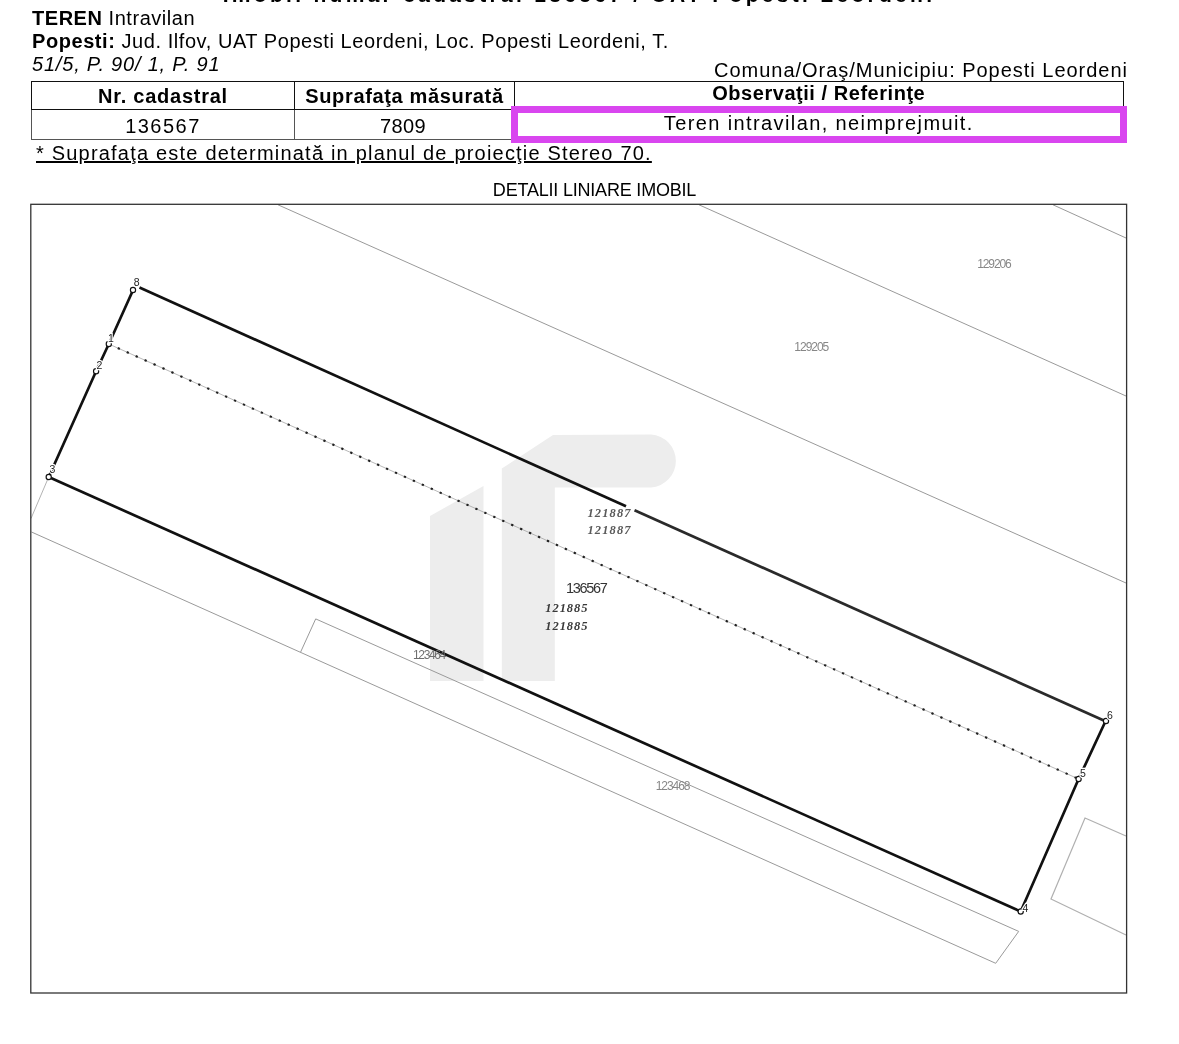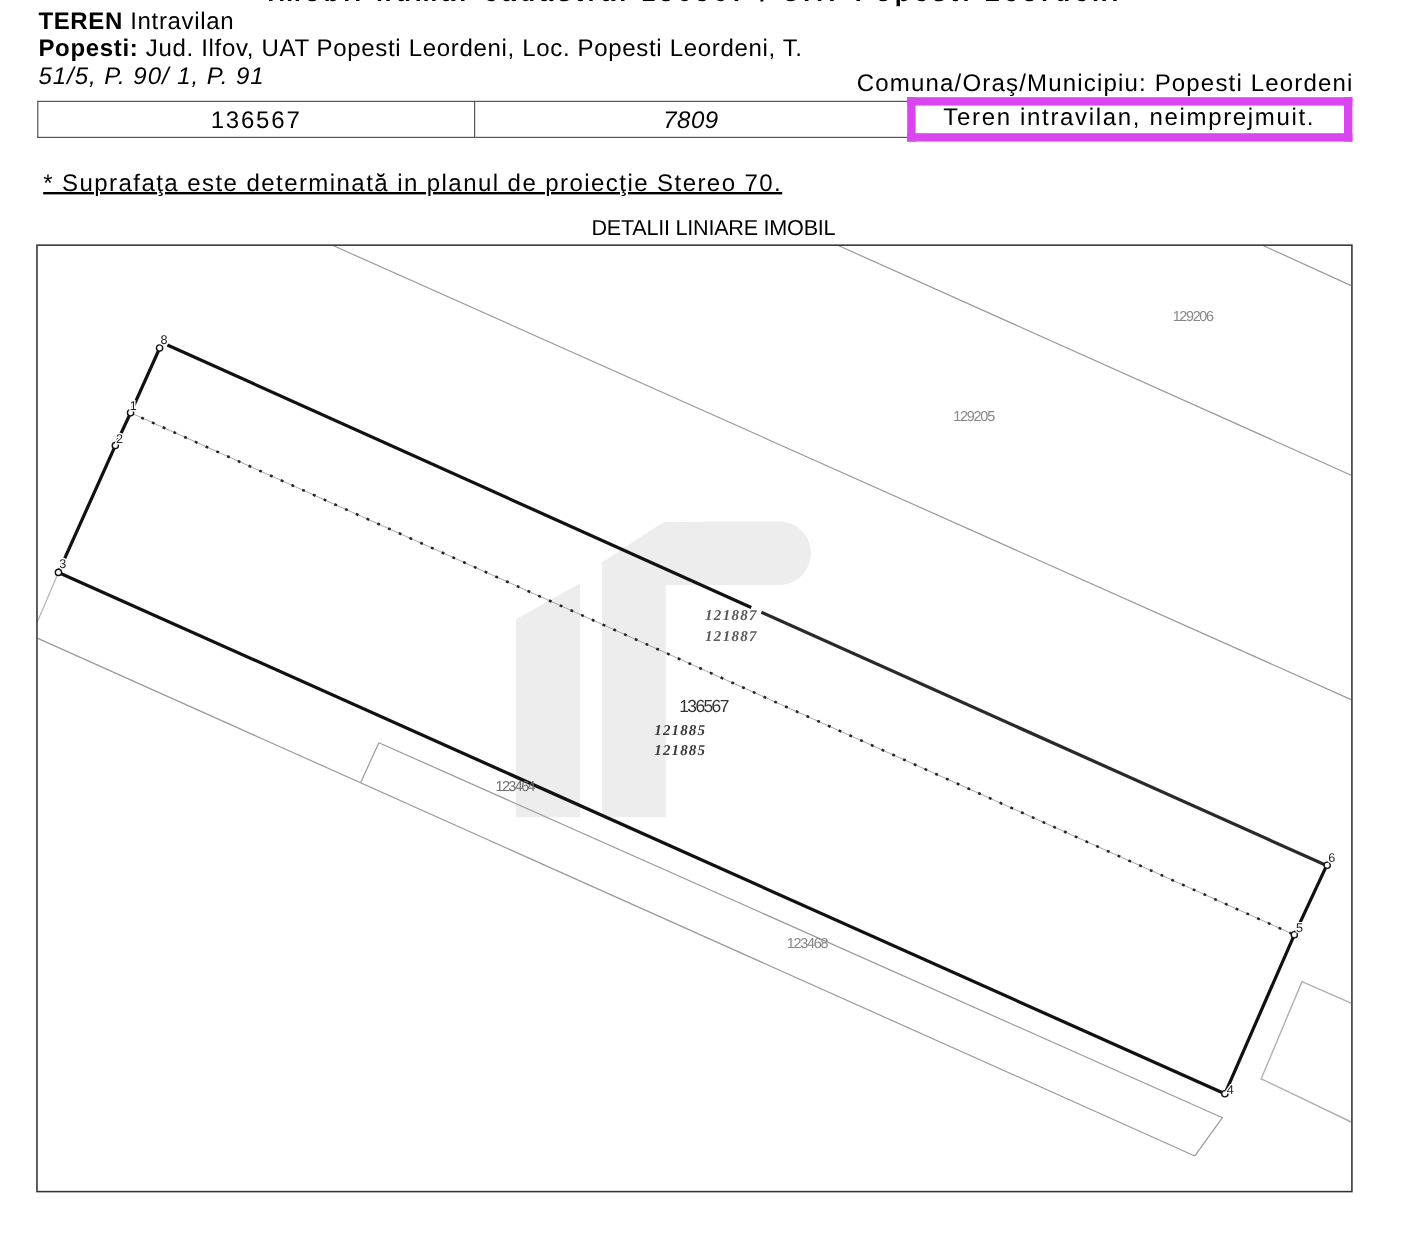--- a/index.html
+++ b/index.html
@@ -15,25 +15,33 @@
 <div class="abs" style="left:32px;top:8.4px;font-size:20px;letter-spacing:0.54px;"><b>TEREN</b> Intravilan</div>
 
 <div class="abs" style="left:32px;top:31.3px;font-size:20px;letter-spacing:0.56px;"><b>Popesti:</b> Jud. Ilfov, UAT Popesti Leordeni, Loc. Popesti Leordeni, T.</div>
 
 <div class="abs" style="left:32px;top:53.6px;font-size:20px;letter-spacing:0.80px;font-style:italic;">51/5, P. 90/ 1, P. 91</div>
 
 <div class="abs" style="right:51px;top:60.4px;font-size:20px;letter-spacing:0.98px;">Comuna/Oraş/Municipiu: Popesti Leordeni</div>
 
 <table class="abs" style="left:31px;top:81px;width:1095.5px;border-collapse:collapse;table-layout:fixed;font-size:20px;">
   <tbody>
+      <tr style="height:28px;">
+
+    <th style="width:262px;border:1.6px solid #111;font-weight:bold;letter-spacing:0.75px;padding:0 0 3.5px 0;vertical-align:bottom;">Nr. cadastral</th>
+
+    <th style="width:219px;border:1.6px solid #111;font-weight:bold;letter-spacing:0.65px;padding:0 0 3.5px 0;vertical-align:bottom;">Suprafaţa măsurată</th>
+
+    <th style="border:1.6px solid #111;font-weight:bold;letter-spacing:0.54px;padding:0 0 3.5px 0;vertical-align:bottom;">Observaţii / Referinţe</th>
+  </tr>
   <tr style="height:28.5px;vertical-align:bottom;">
 
     <td style="border:1px solid #555;text-align:center;letter-spacing:1.5px;padding:0 0 3px 0;">136567</td>
 
-    <td style="border:1px solid #555;text-align:center;letter-spacing:0.37px;padding:0 0 3px 0;font-style:italic;">7809</td>
+    <td style="border:1px solid #555;text-align:center;letter-spacing:0.37px;padding:0 0 3px 0;">7809</td>
 
     <td style="border:7px solid #d946ef;text-align:center;letter-spacing:1.39px;padding:0 0 3px 0;">Teren intravilan, neimprejmuit.</td>
   </tr>
 </tbody>
   </table>
 
 <div class="abs" style="left:36px;top:142.8px;font-size:20px;letter-spacing:1.2px;text-decoration:underline;">* Suprafaţa este determinată in planul de proiecţie Stereo 70.</div>
 
 <div class="abs" style="left:17px;top:180.5px;width:1155px;text-align:center;font-size:18px;letter-spacing:-0.2px;">DETALII LINIARE IMOBIL</div>
 

